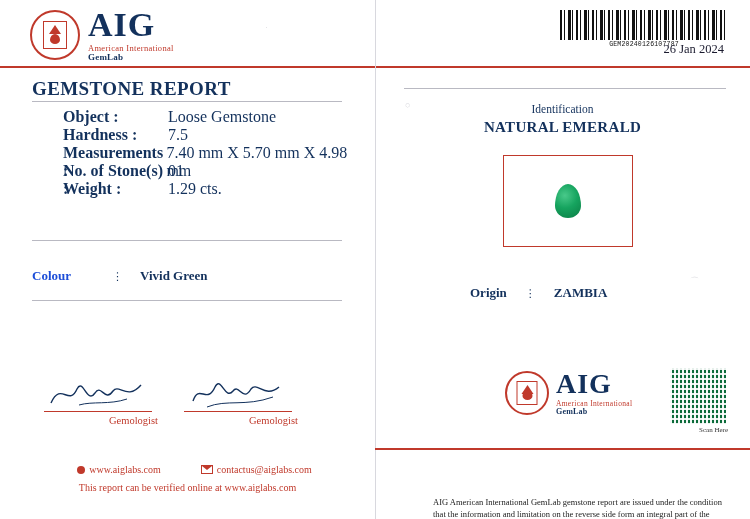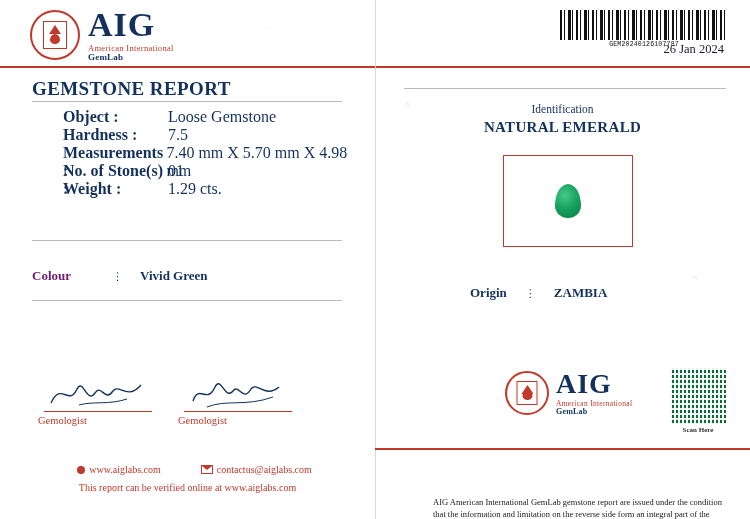--- a/index.html
+++ b/index.html
@@ -190,21 +190,21 @@
     position: absolute;
     left: 32px; top: 268px;
     width: 310px;
     display: flex;
     align-items: baseline;
     font-size: 13px;
   }
   .colour-label {
     width: 80px;
     font-weight: bold;
-    color: #701a75;
+    color: #1d4ed8;
   }
   .colour-dots {
     width: 8px;
     color: #13315c;
     font-size: 11px;
     letter-spacing: 0;
     line-height: 1;
     text-align: center;
   }
   .colour-val {
@@ -265,21 +265,21 @@
   }
   .origin-val {
     font-weight: bold;
     color: #13315c;
   }
 
   
   .sig {
     position: absolute;
     width: 120px;
-    text-align: left;
+    text-align: right;
   }
   .sig .scribble {
     height: 36px;
     position: relative;
   }
   .sig .scribble svg { display: block; margin: 0 auto; }
   .sig .line {
     border-top: 1px solid #c0392b;
     margin: 0 6px 3px 6px;
   }
@@ -346,22 +346,21 @@
   .brand-bottom .logo-seal { width: 40px; height: 40px; }
   .brand-bottom .logo-seal .inner { width: 19px; height: 22px; }
   .brand-bottom .logo-aig { font-size: 28px; }
   .brand-bottom .logo-sub1 { font-size: 7.5px; }
   .brand-bottom .logo-sub2 { font-size: 8px; }
 
   .qr-wrap {
     position: absolute;
     left: 668px; top: 368px;
     width: 60px;
-    text-align: center;
-    font-weight: bold;
+    text-align: right;
   }
   .qr {
     width: 56px; height: 56px;
     margin: 0 auto;
     background-color: #0b6b3a;
     background-image:
       repeating-linear-gradient(to right, rgba(255,255,255,.95) 0 2px, rgba(0,0,0,0) 2px 4px),
       repeating-linear-gradient(to bottom, rgba(255,255,255,.9) 0 2px, rgba(0,0,0,0) 2px 5px);
   }
   .qr-label {

